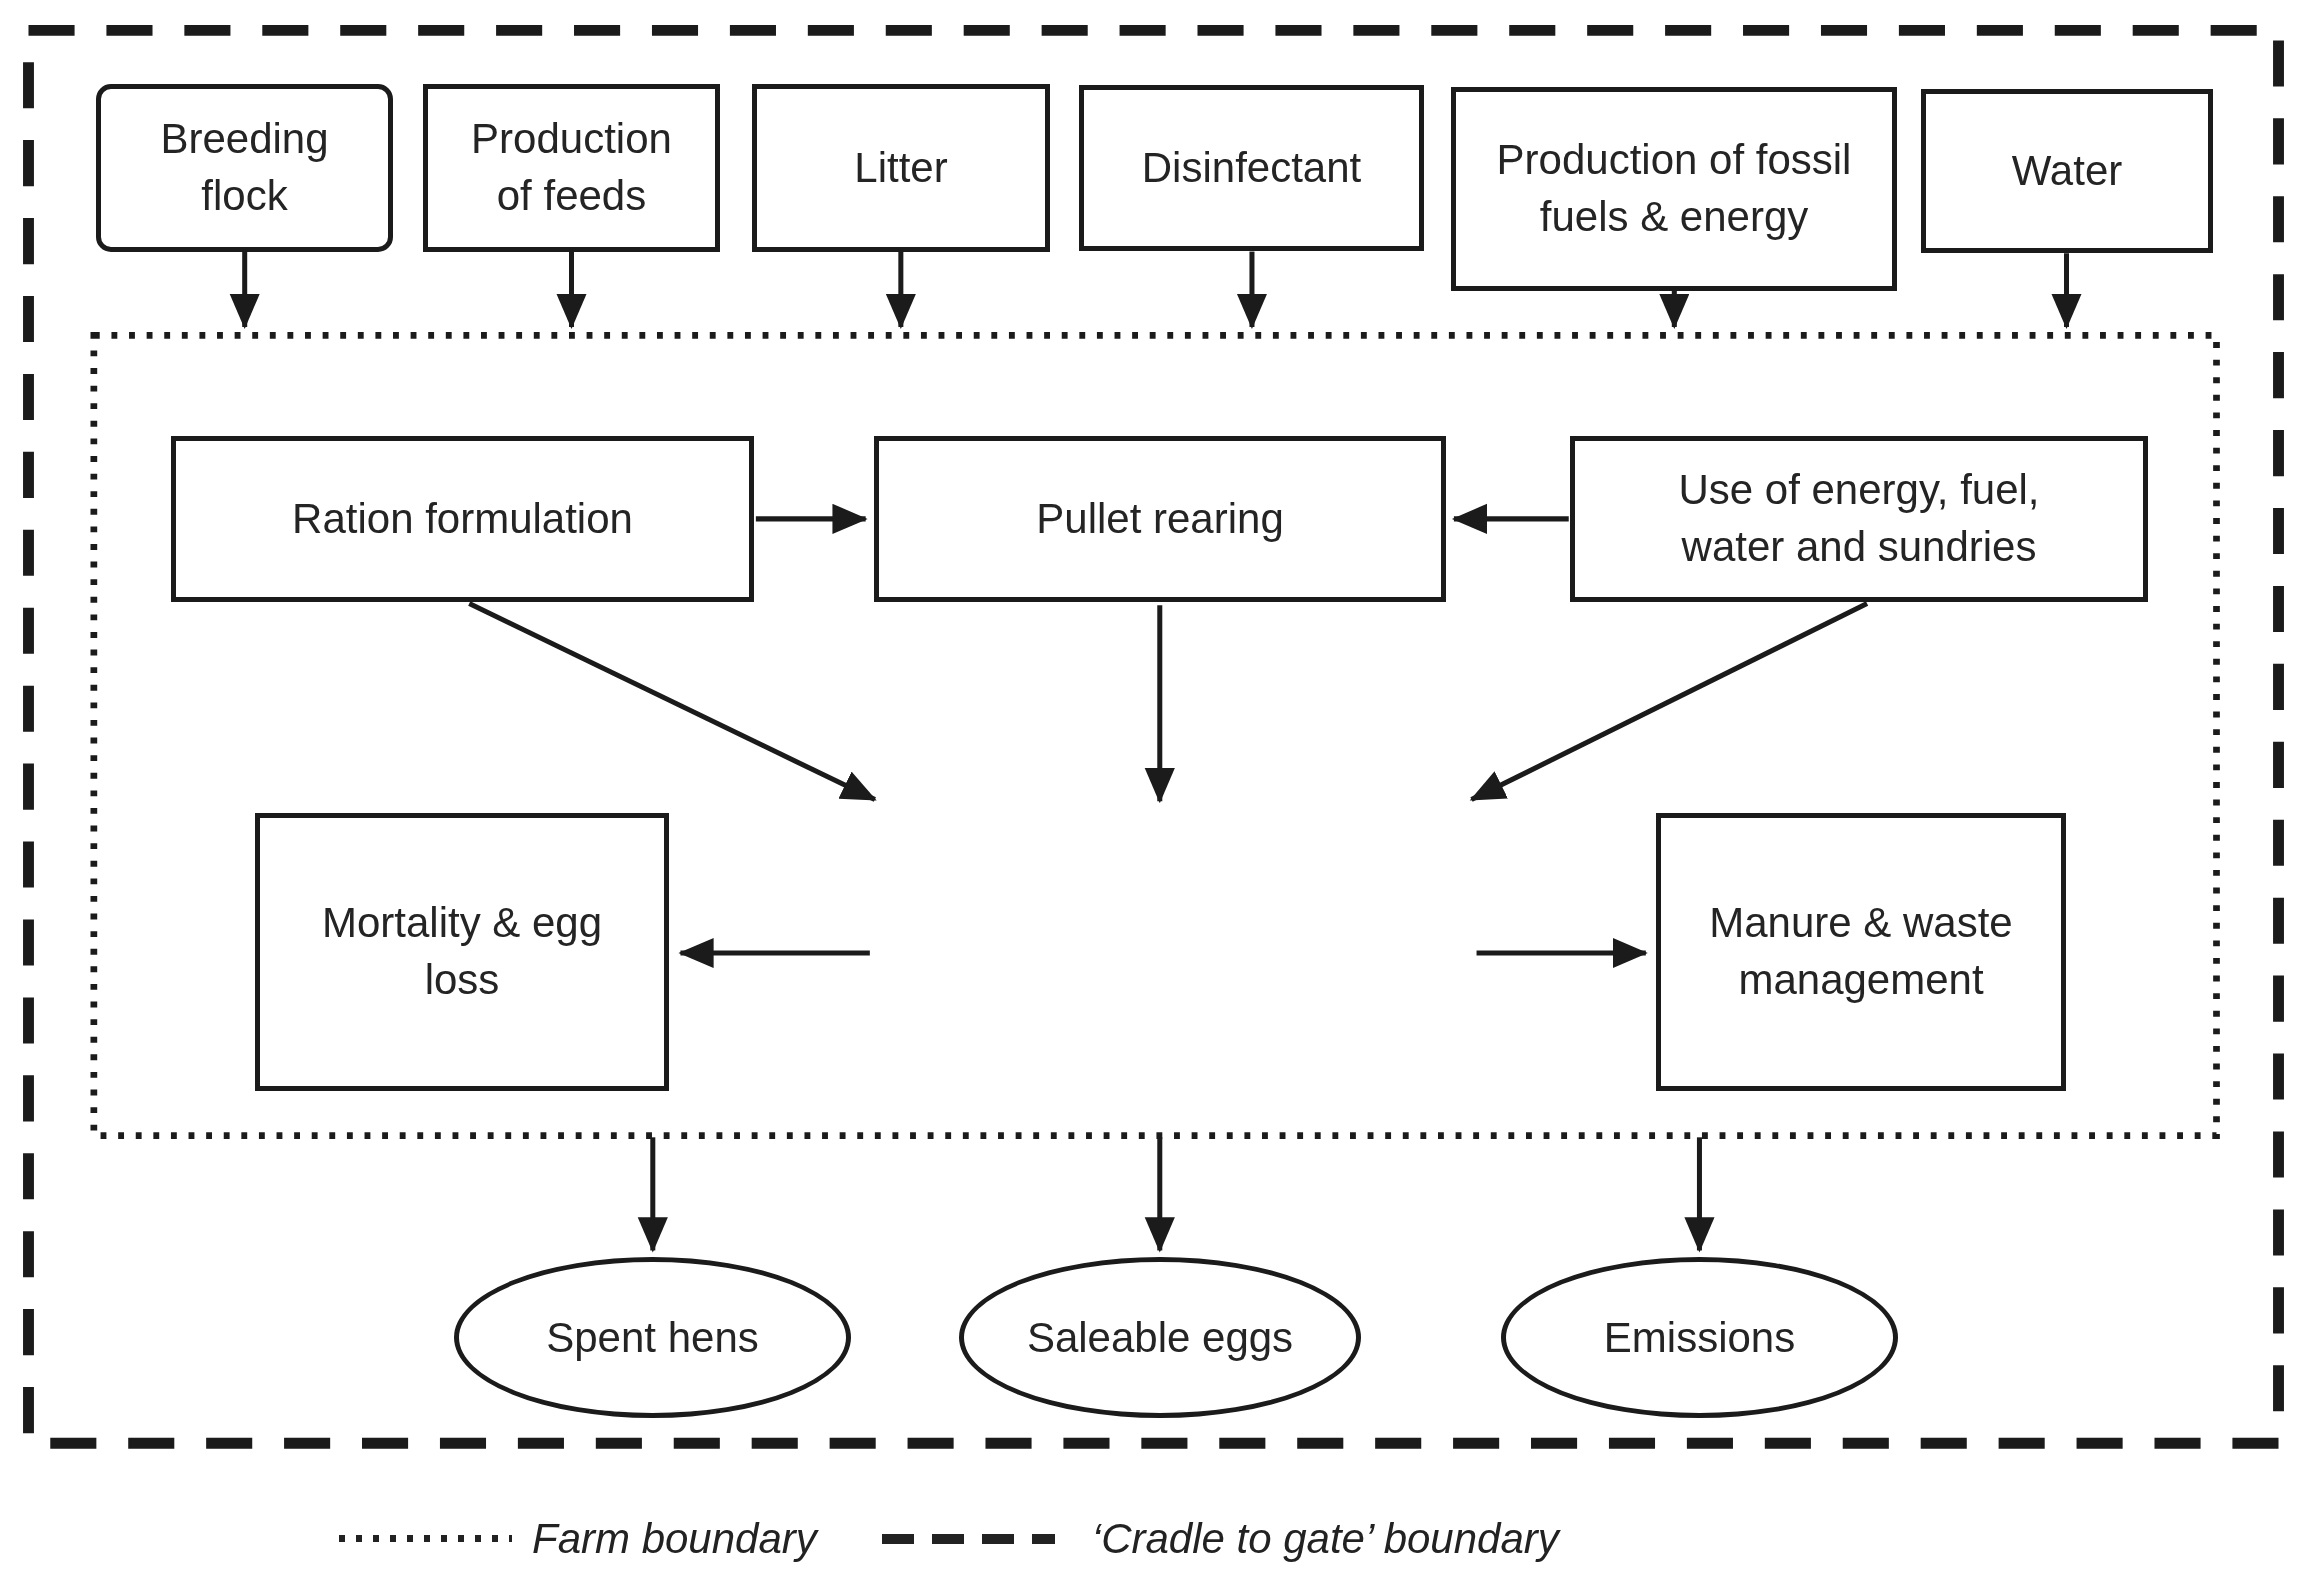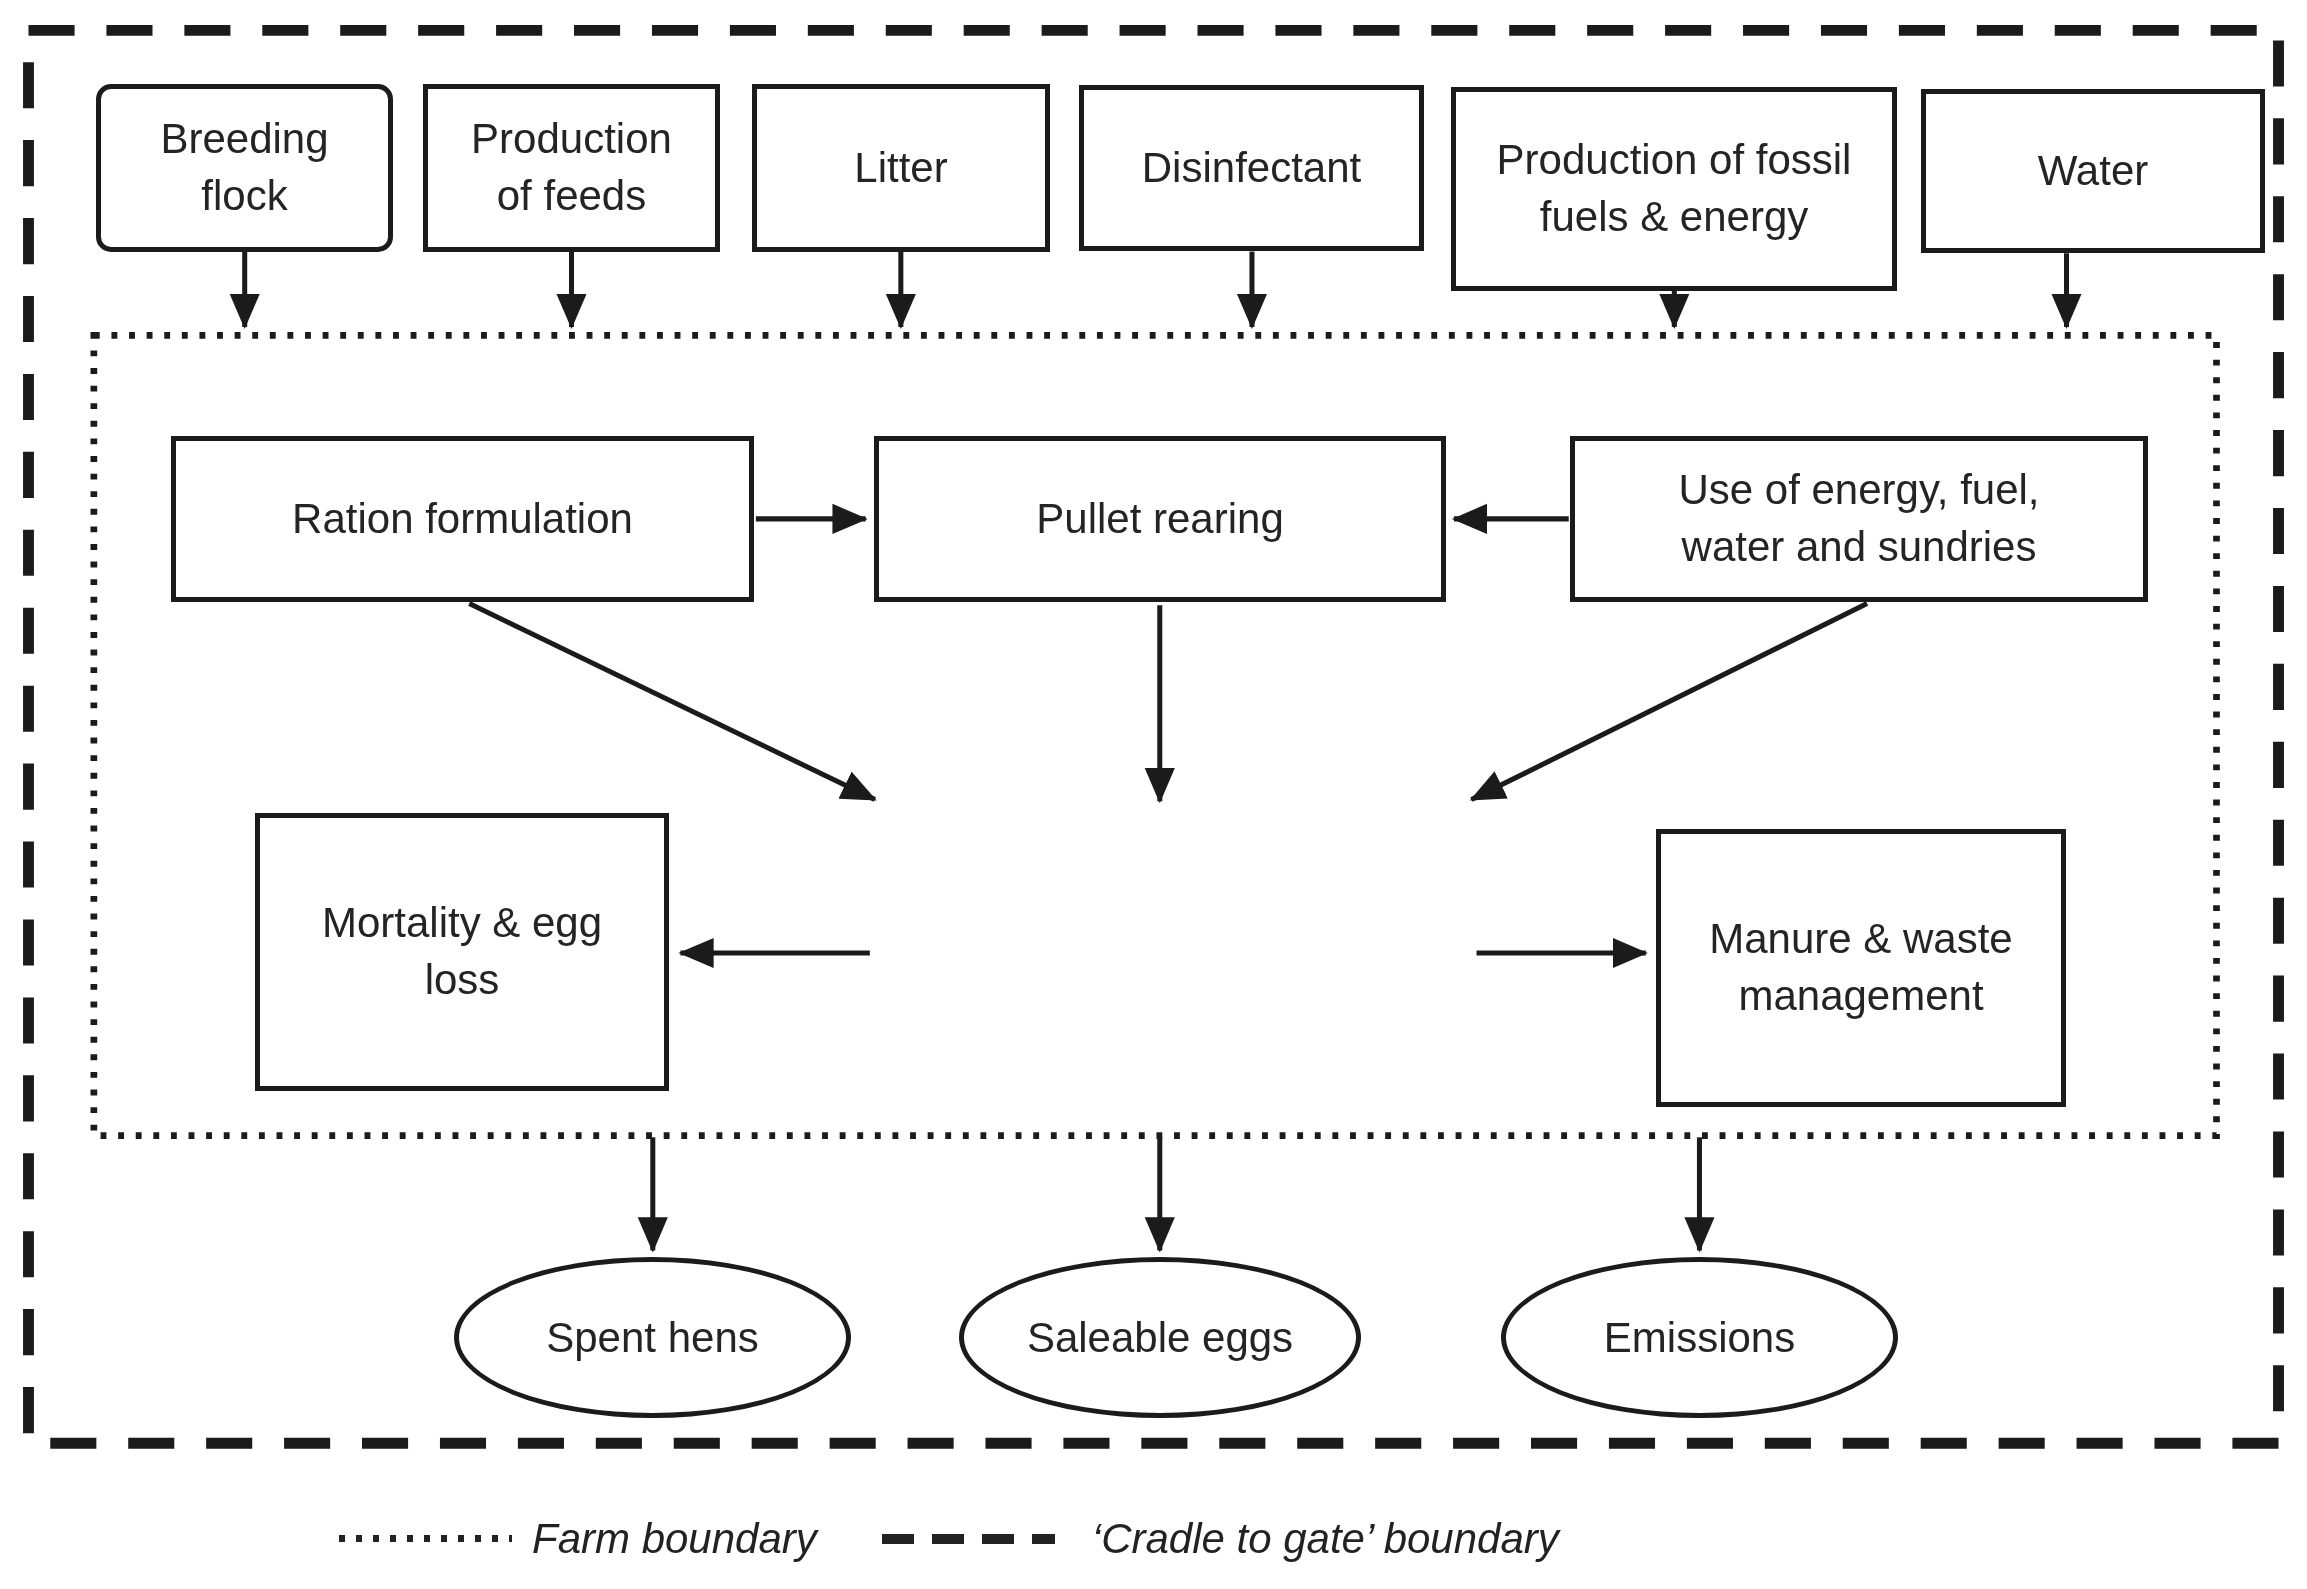--- a/index.html
+++ b/index.html
@@ -21,29 +21,29 @@
     border:5.9px solid #1b1b1b; border-radius:50%; background:#ffffff;
     display:flex; align-items:center; justify-content:center;
     text-align:center; font-size:42px; color:#242424;
   }
   
   #box-breeding     { left:96px;  top:84px; width:297px; height:168px; padding:0 34px;border-radius:15px; }
   #box-feeds        { left:423px;  top:84px; width:297px; height:168px; padding:0 34px; }
   #box-litter       { left:752px;  top:84px; width:298px; height:168px; }
   #box-disinfectant { left:1079px; top:85px; width:345px; height:166px; }
   #box-fossil       { left:1451px; top:87px; width:446px; height:204px; padding:0 25px; }
-  #box-water        { left:1921px; top:89px; width:344px; height:164px; }
+  #box-water        { left:1921px; top:89px; width:292px; height:164px; }
   
   #box-ration       { left:171px;  top:436px; width:583px; height:166px; }
   #box-pullet       { left:874px; top:436px; width:572px; height:166px; }
   #box-energy       { left:1570px; top:436px; width:578px; height:166px; padding:0 67px; }
   
   #box-mortality    { left:255px;  top:813px; width:414px; height:278px; padding:0 50px; }
   #box-layer        { left:872px; top:811px; width:603px; height:280px; padding:0 109px; }
-  #box-manure       { left:1656px; top:813px; width:410px; height:278px; padding:0 42px;margin-top:16px; }
+  #box-manure       { left:1656px; top:813px; width:410px; height:278px; padding:0 42px; }
   
   #ell-spent    { left:454px;  top:1257px; width:397px; height:161px; }
   #ell-eggs     { left:959px; top:1257px; width:402px; height:161px; }
   #ell-emis     { left:1501px; top:1257px; width:397px; height:161px; }
   
   #legend {
     position:absolute; left:339px; top:1504px; height:69px;
     display:flex; align-items:center; font-size:42px; font-style:italic; color:#222;
   }
   .legend-swatch { height:10px; }

